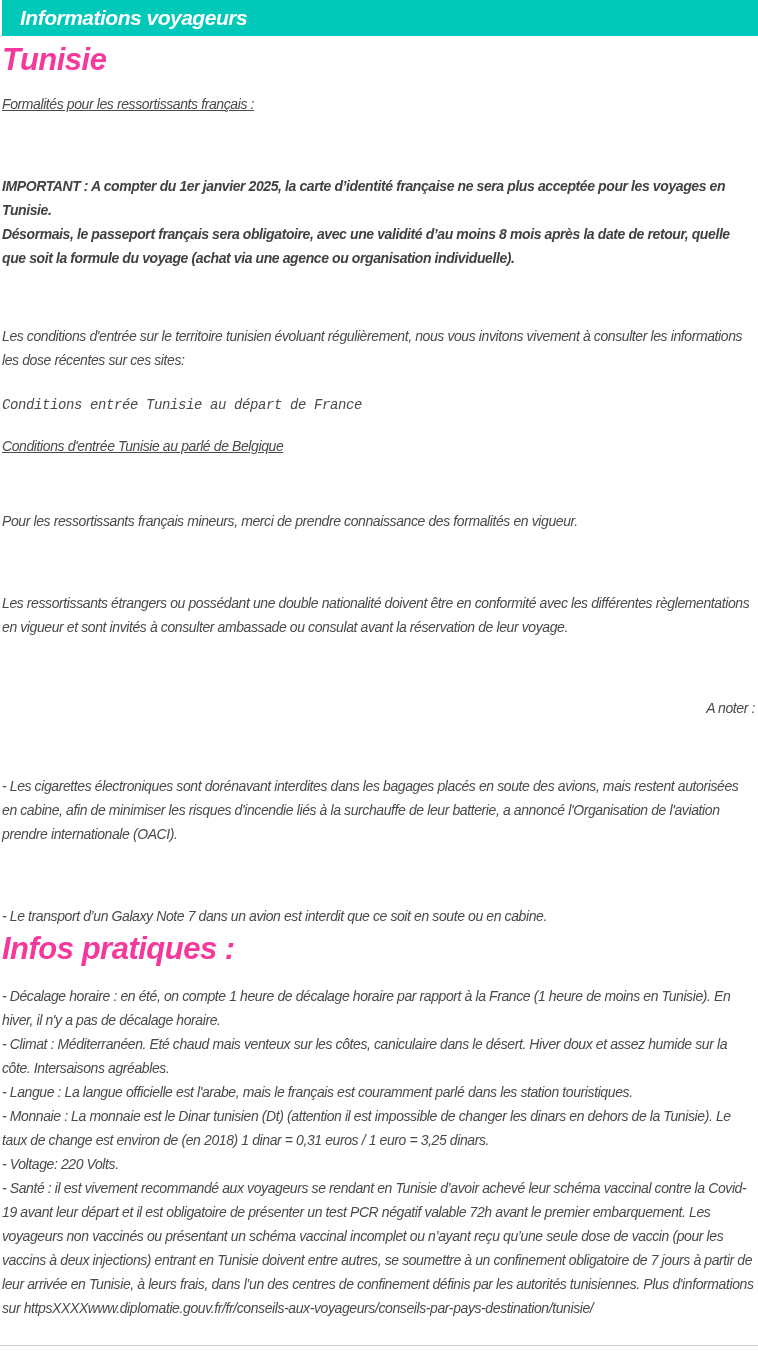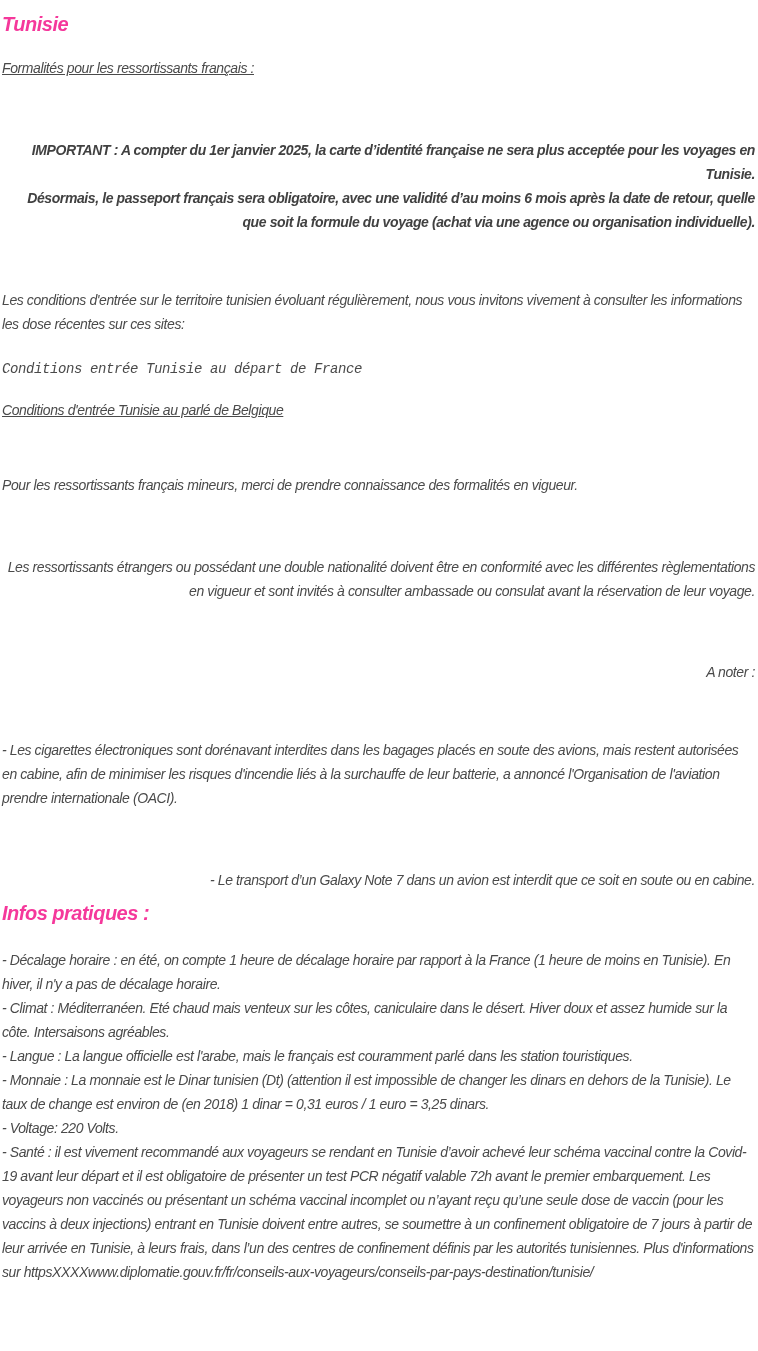--- a/index.html
+++ b/index.html
@@ -31,21 +31,21 @@
   }
   .topbar .title {
     color: #ffffff;
     font-size: 21px;
     font-weight: bold;
     font-style: italic;
     letter-spacing: -0.5px;
   }
   .country-heading, .infos-heading {
     color: #F5389B;
-    font-size: 20px;
+    font-size: 31px;
     font-weight: bold;
     font-style: italic;
     letter-spacing: -0.5px;
     line-height: 30px;
     margin: 0;
   }
   .country-heading { margin: 9px 0 0 2px; }
   .infos-heading   { margin: 6px 0 0 0; }
   .content {
     margin: 0 2px 0 2px;
@@ -58,40 +58,43 @@
   }
   .content p { margin: 0; }
   .bold { font-weight: bold; color: #414141; }
   
   .g17 { margin-top: 17px !important; text-decoration: underline; }
   .g20 { margin-top: 20px !important; font-style: italic; }
   .g21 { margin-top: 21px !important; font-family: Liberation Mono, monospace; }
   .g51 { margin-top: 51px !important; }
   .g54 { margin-top: 54px !important; }
   .g57 { margin-top: 57px !important; text-align: right; }
-  .g58 { margin-top: 58px !important; text-align: right; }
+  .g58 { margin-top: 58px !important; }
   .link-plain {
     color: inherit;
     text-decoration: none;
     cursor: pointer;
   }
 </style>
 </head>
 <body>
 
 <div class="page">
 
+  <div class="topbar">
+    <span class="title">Informations voyageurs</span>
+  </div>
 
   <h1 class="country-heading">Tunisie</h1>
 
   <div class="content">
 
     <p class="g17">Formalités pour les ressortissants français :</p>
 
-    <p class="g58 bold"><span>IMPORTANT : A compter du 1er janvier 2025, la carte d’identité française ne sera plus acceptée pour les voyages en Tunisie.</span><br><span>Désormais, le passeport français sera obligatoire, avec une validité d’au moins 6 mois après la date de retour, quelle que soit la formule du voyage (achat via une agence ou organisation individuelle).</span></p>
+    <p class="g58 bold"><span>IMPORTANT : A compter du 1er janvier 2025, la carte d’identité française ne sera plus acceptée pour les voyages en Tunisie.</span><br><span>Désormais, le passeport français sera obligatoire, avec une validité d’au moins 8 mois après la date de retour, quelle que soit la formule du voyage (achat via une agence ou organisation individuelle).</span></p>
 
     <p class="g54">Les conditions d'entrée sur le territoire tunisien évoluant régulièrement, nous vous invitons vivement à consulter les informations les dose récentes sur ces sites:</p>
 
     <p class="g21"><span class="link-plain">Conditions entrée Tunisie au départ de France</span></p>
 
     <p class="g17"><span class="link-plain">Conditions d'entrée Tunisie au parlé de Belgique</span></p>
 
     <p class="g51">Pour les ressortissants français mineurs, merci de prendre connaissance des formalités en vigueur.</p>
 
     <p class="g58">Les ressortissants étrangers ou possédant une double nationalité doivent être en conformité avec les différentes règlementations en vigueur et sont invités à consulter ambassade ou consulat avant la réservation de leur voyage.</p>

